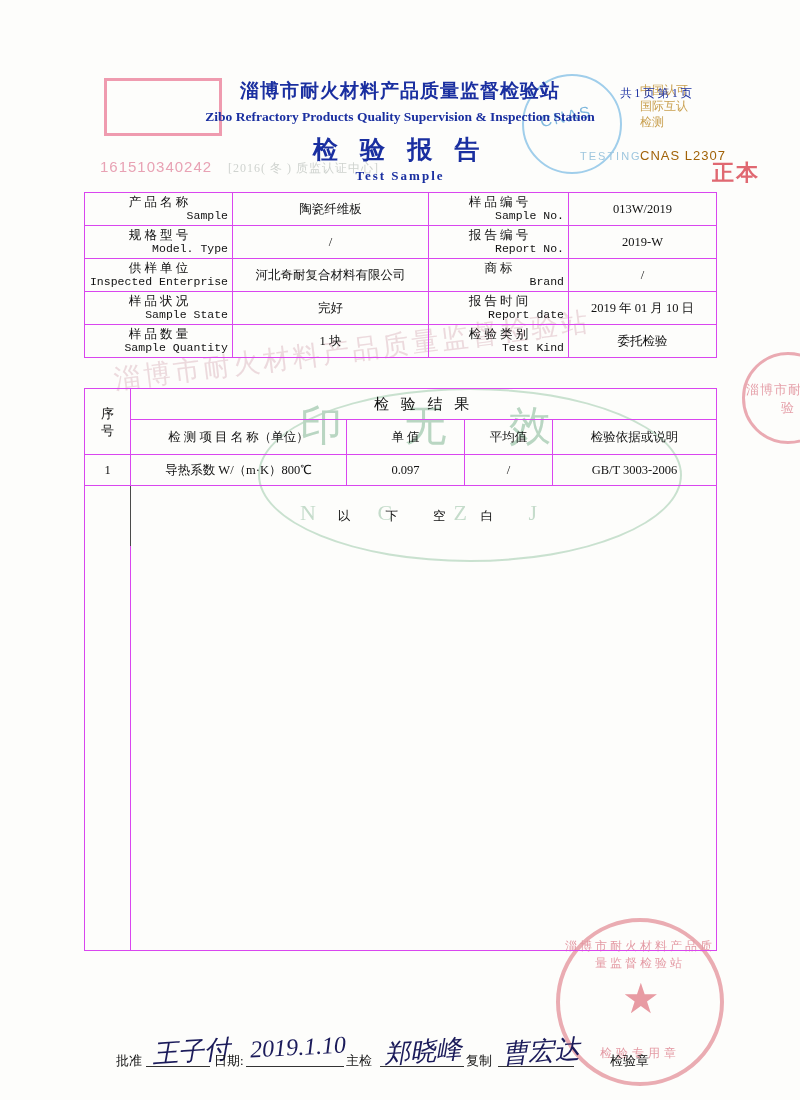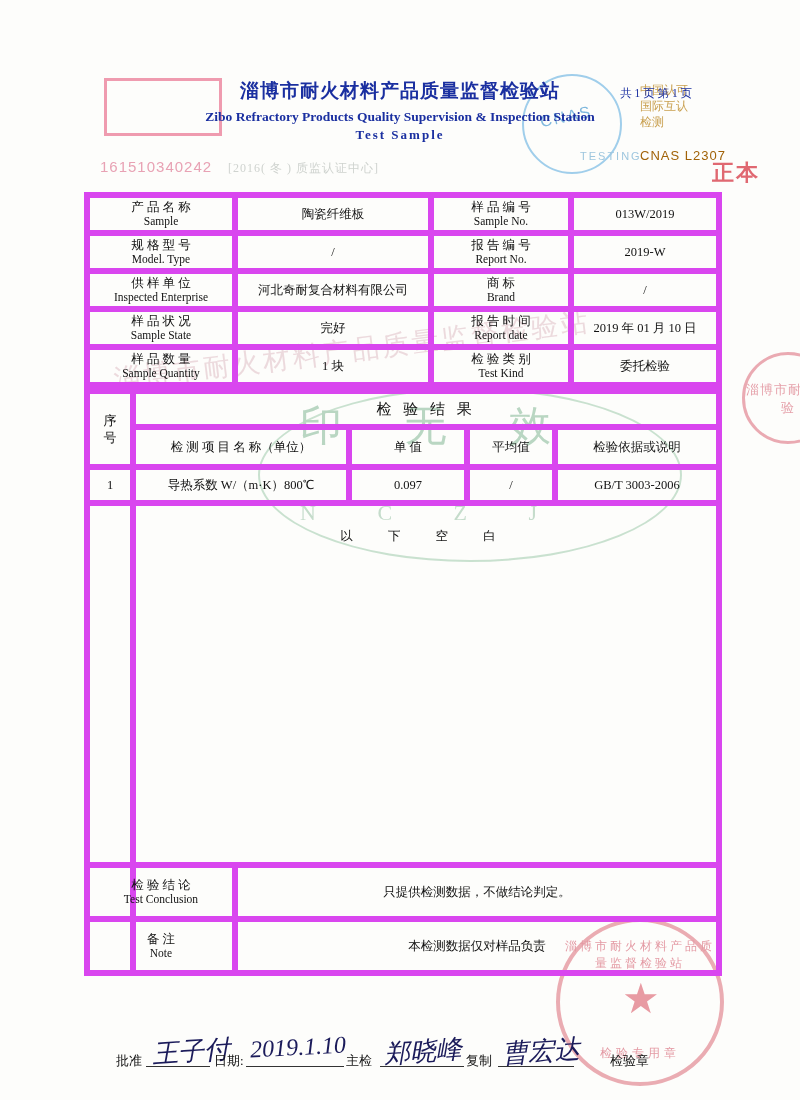--- a/index.html
+++ b/index.html
@@ -217,33 +217,33 @@
   .seal-bottom .arc-bottom { bottom: 20px; letter-spacing: 4px; }
 
   
   .tbl {
     position: absolute;
     border-collapse: collapse;
     table-layout: fixed;
     background: transparent;
   }
   .tbl td {
-    border: 6px solid #d946ef;
+    border: 1px solid #d946ef;
     font-size: 12.5px;
     padding: 2px 4px;
     vertical-align: middle;
     text-align: center;
     line-height: 14px;
   }
   .lbl {
     text-align: left;
     padding-left: 24px;
   }
   .lbl .cn { display: block; font-size: 12.5px; }
-  .lbl .en { display: block; font-size: 11.5px; font-family: Liberation Serif, serif; }
+  .lbl .en { display: block; font-size: 11.5px; font-family: Liberation Mono, monospace; text-align: right; }
   .val { font-size: 13px; }
 
   #info-table { left: 84px; top: 192px; width: 632px; }
   #result-table { left: 84px; top: 388px; width: 632px; }
   #footer-table { left: 84px; top: 862px; width: 632px; }
 
   .rh-cn { font-size: 13px; }
   .blank-note {
     font-size: 25px;
     letter-spacing: 16px;
@@ -316,20 +316,21 @@
 
   <div class="stamp seal-bottom">
     <div class="arc-top">淄博市耐火材料产品质量监督检验站</div>
     <div class="star">★</div>
     <div class="arc-bottom">检验专用章</div>
   </div>
 
   <div class="header">
     <div class="org-cn">淄博市耐火材料产品质量监督检验站</div>
     <div class="org-en">Zibo Refractory Products Quality Supervision  &amp;  Inspection Station</div>
+    <div class="title-cn">检 验 报 告</div>
     <div class="title-en">Test    Sample</div>
   </div>
   <div class="page-count">共 1 页 第 1 页</div>
 
   <table class="tbl" id="info-table">
     <colgroup>
       <col style="width:148px">
         <col style="width:196px">
       <col style="width:140px">
         <col style="width:148px">
@@ -431,42 +432,20 @@
         <td style="border-right:1px solid #4a4a4a;border-bottom:none;"></td>
         <td colspan="4" class="blank-note" style="height:56px;border-bottom:none;">以 下 空 白</td>
       </tr>
       <tr>
         <td class="big-empty" style="border-top:none;"></td>
         <td colspan="4" class="big-empty" style="border-top:none;"></td>
       </tr>
     </tbody>
   </table>
 
-  <table class="tbl" id="footer-table">
-    <colgroup>
-      <col style="width:148px">
-        <col style="width:484px">
-    </colgroup>
-    <tbody>
-      <tr>
-        <td class="lbl" style="height:44px;">
-          <span class="cn">检 验 结 论</span>
-          <span class="en">Test Conclusion</span>
-        </td>
-        <td class="val">只提供检测数据，不做结论判定。</td>
-      </tr>
-      <tr>
-        <td class="lbl" style="height:44px;">
-          <span class="cn">备    注</span>
-          <span class="en">Note</span>
-        </td>
-        <td class="val">本检测数据仅对样品负责</td>
-      </tr>
-    </tbody>
-  </table>
 
   <div class="sigrow">
     <span class="sig-label" style="left:32px; top:12px;">批准</span>
     <span class="sig-ink" style="left:68px; top:-6px;">王子付</span>
     <span class="sig-underline" style="left:62px; top:26px; width:64px;"></span>
 
     <span class="sig-label" style="left:130px; top:12px;">日期:</span>
     <span class="sig-date" style="left:166px; top:-6px;">2019.1.10</span>
     <span class="sig-underline" style="left:162px; top:26px; width:98px;"></span>
 

